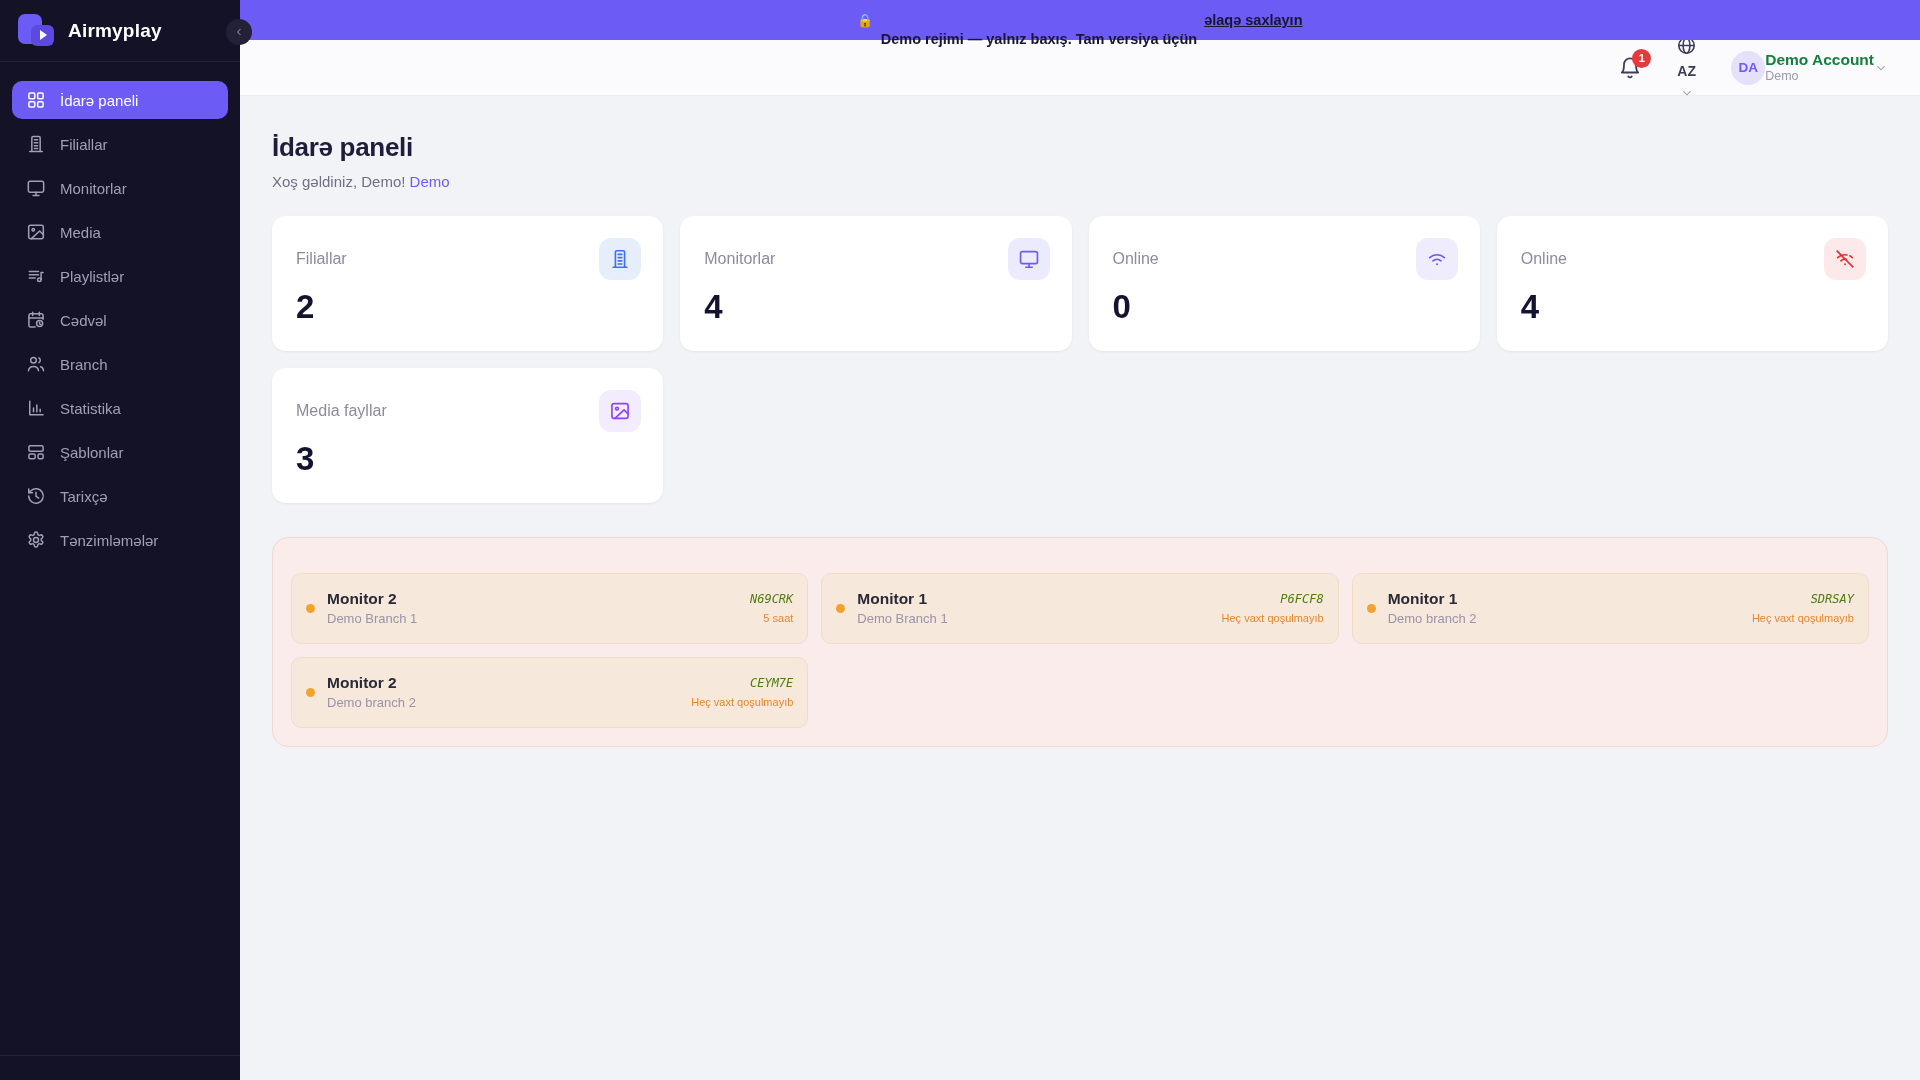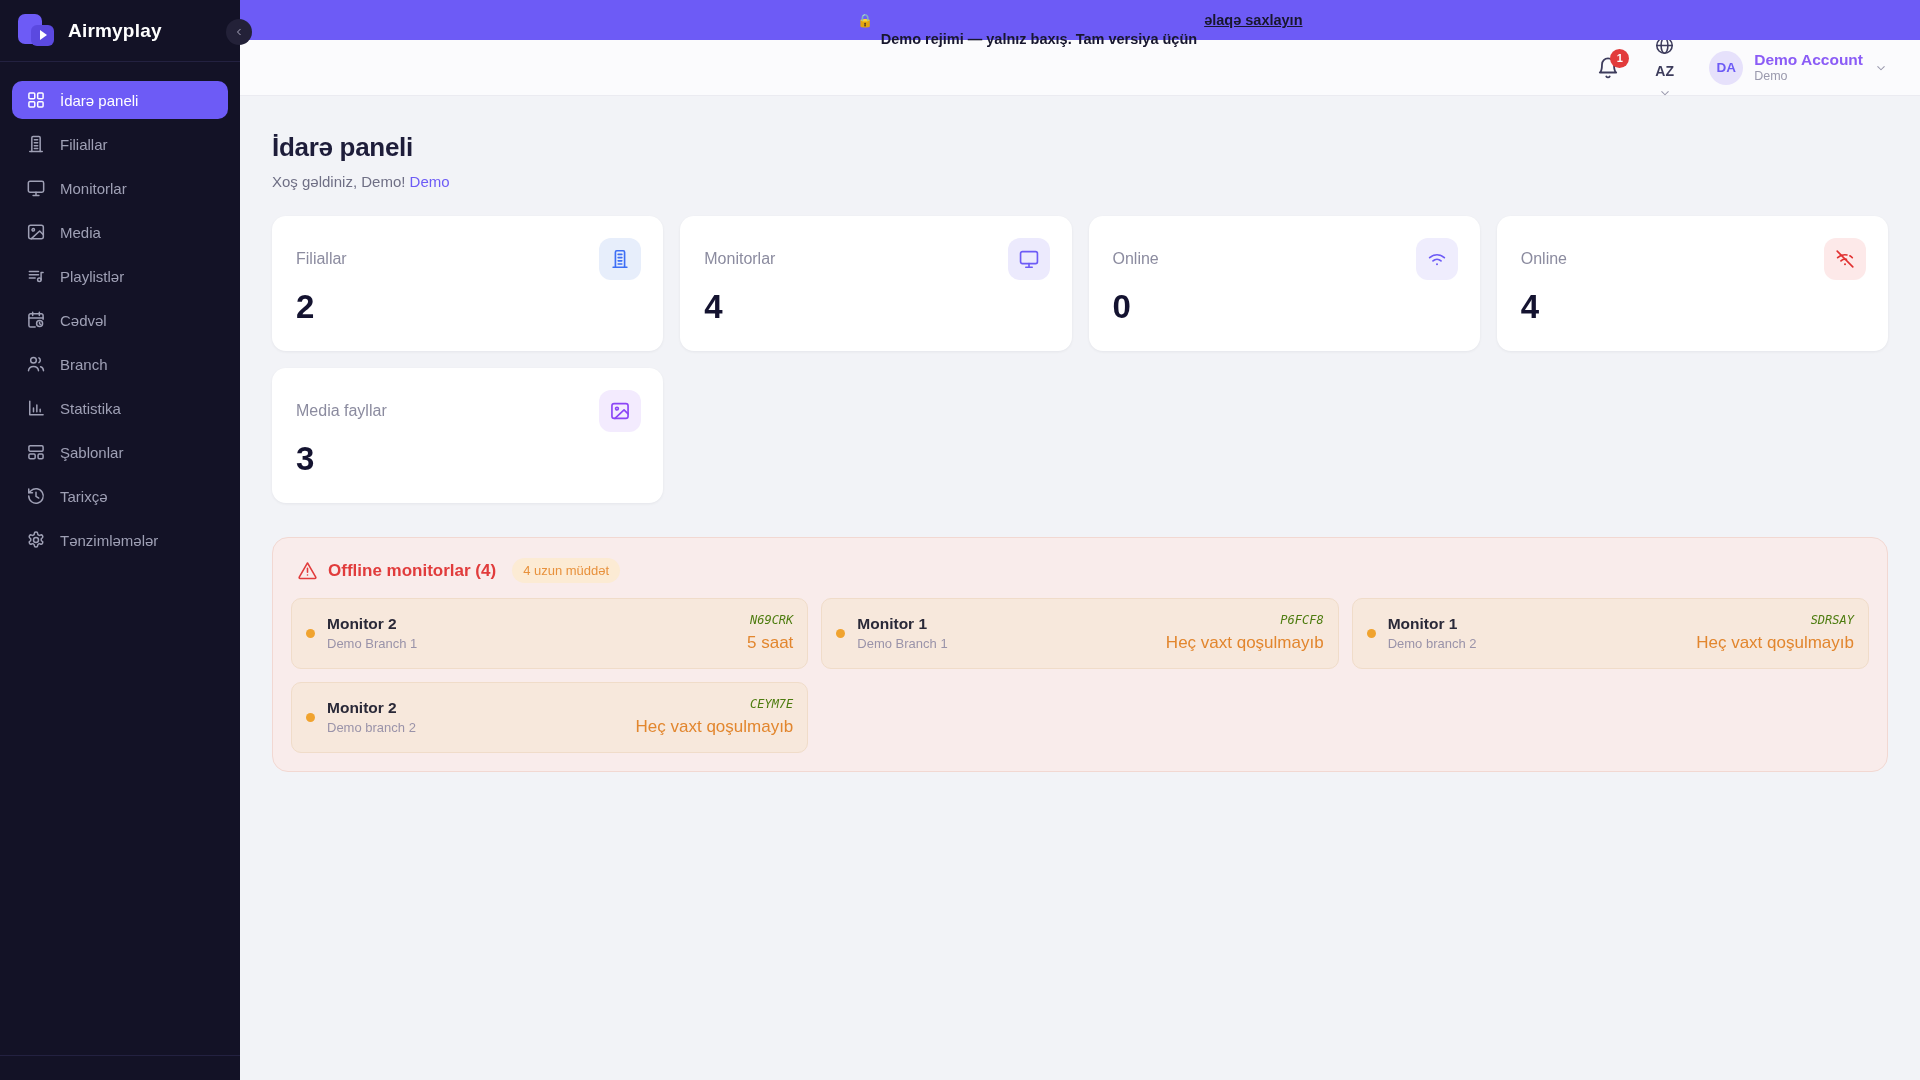--- a/index.html
+++ b/index.html
@@ -44,24 +44,24 @@
             border-bottom:1px solid #ebebf1; display:flex; align-items:center; justify-content:flex-end;
             gap:34px; padding:0 32px; z-index:10; }
   .bell-wrap { position:relative; width:24px; height:24px; color:#3d3c5c; cursor:pointer; }
   .bell-badge { position:absolute; top:-7px; right:-9px; min-width:19px; height:19px; border-radius:10px;
                 background:#e23b3b; color:#fff; font-size:11px; font-weight:700; display:flex;
                 align-items:center; justify-content:center; padding:0 5px; }
   .lang { display:flex; align-items:center; gap:7px; color:#3d3c5c; cursor:pointer;flex-direction:column; }
   .lang .globe { width:21px; height:21px; }
   .lang .code { font-size:14px; font-weight:600; }
   .chev { width:14px; height:14px; color:#9a99ad; }
-  .account { display:flex; align-items:center; gap:11px; cursor:pointer; }
+  .account { display:flex; align-items:center; cursor:pointer; }
   .avatar { width:34px; height:34px; border-radius:50%; background:#e6e1fb; color:#6d5bf6;
             font-size:13.5px; font-weight:700; display:flex; align-items:center; justify-content:center; }
-  .acct-name { font-size:15.5px; font-weight:700; color:#8b5cf6; line-height:1.2; }
+  .acct-name { font-size:15.5px; font-weight:700; color:#15803d; line-height:1.2; }
   .acct-role { font-size:12.5px; color:#9a99ad; line-height:1.2; }
 
   
   .main { margin-left:240px; padding:96px 32px 0 32px; }
   .page-title { margin-top:36px; font-size:26px; font-weight:700; color:#1e1d3a; letter-spacing:-.3px; }
   .page-sub { margin-top:10px; font-size:15px; color:#6f6f85; }
   .page-sub a { color:#6d5bf6; text-decoration:none; cursor:pointer; }
 
   .stats-grid { margin-top:26px; display:grid; grid-template-columns:repeat(4,1fr); gap:17px; }
   .stat-card { background:#fff; border-radius:14px; height:135px; padding:24px;
@@ -82,21 +82,21 @@
                    padding:5px 11px; border-radius:999px; }
   .monitors-grid { margin-top:15px; display:grid; grid-template-columns:repeat(3,1fr); gap:13px; }
   .monitor-card { background:#f7e8dc; border:1px solid #f0dcc9; border-radius:10px; height:71px;
                   padding:9px 14px; display:flex; align-items:center; gap:12px; cursor:pointer; }
   .mon-dot { width:9px; height:9px; border-radius:50%; background:#f0a32f; flex:0 0 auto; }
   .mon-left { flex:1; min-width:0; }
   .mon-name { font-size:15.5px; font-weight:600; color:#2a2938; line-height:1.25; }
   .mon-branch { font-size:13px; color:#9a93a9; line-height:1.3; margin-top:2px; }
   .mon-right { text-align:right; }
   .mon-code { font-family:"DejaVu Sans Mono", monospace; font-size:12px; color:#4d7c0f; line-height:1.3;font-style:italic; }
-  .mon-status { font-size:17px; color:#e2862e; line-height:1.3; margin-top:4px; }
+  .mon-status { font-size:11px; color:#e2862e; line-height:1.3; margin-top:4px; }
 </style>
 </head>
 <body>
 
 <svg width="0" height="0" style="position:absolute">
   <symbol id="ic-dashboard" viewBox="0 0 24 24">
     <rect x="3.5" y="3.5" width="7" height="7" rx="1.2"></rect>
       <rect x="14" y="3.5" width="6.5" height="7" rx="1.2"></rect>
     <rect x="3.5" y="14" width="7" height="6.5" rx="1.2"></rect>
       <rect x="14" y="14" width="6.5" height="6.5" rx="1.2"></rect>
@@ -398,29 +398,20 @@
         <div class="stat-icon" style="color: rgb(139, 69, 246); background: rgb(243, 235, 254);">
           <svg class="ic">
             <use href="#ic-image"></use>
           </svg>
         </div>
       </div>
 
   </div>
 
   <section class="offline-section">
-    <div class="offline-head">
-      <span class="warn-ic">
-          <svg class="ic">
-            <use href="#ic-warning"></use>
-          </svg>
-        </span>
-      <span class="offline-title">Offline monitorlar (4)</span>
-      <span class="offline-badge">4 uzun müddət</span>
-    </div>
     <div class="monitors-grid">
 
         <div class="monitor-card">
           <span class="mon-dot"></span>
           <div class="mon-left">
             <div class="mon-name">Monitor 2</div>
             <div class="mon-branch">Demo Branch 1</div>
           </div>
           <div class="mon-right">
             <div class="mon-code">N69CRK</div>

